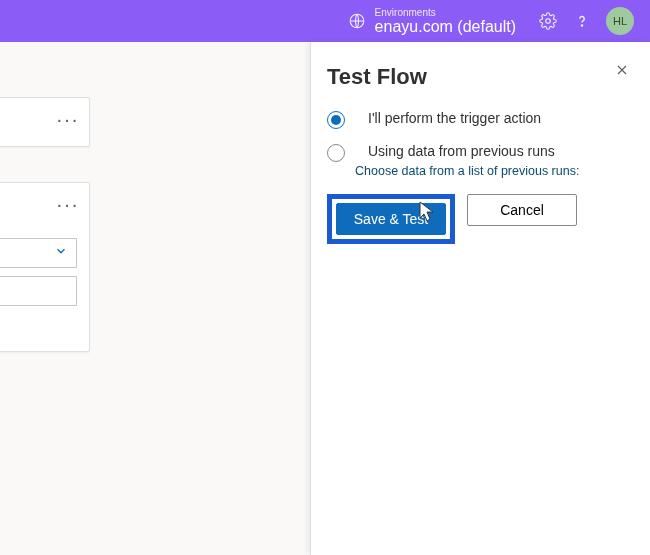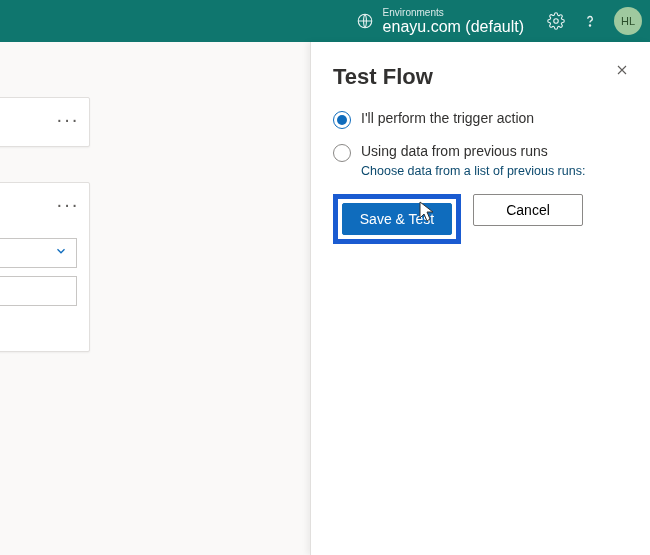--- a/index.html
+++ b/index.html
@@ -8,25 +8,25 @@
     width: 650px;
     height: 555px;
     overflow: hidden;
     position: relative;
     background: #faf9f8;
   }
 
   
   .header {
     height: 42px;
-    background: #0f766e;
+    background: #8b5cf6;
     display: flex;
     align-items: center;
     justify-content: flex-end;
-    padding: 0 8px;
+    padding: 0 16px;
     gap: 14px;
     color: #fff;
   }
   .env-block {
     display: flex;
     align-items: center;
     gap: 8px;
     margin-right: 8px;
   }
   .env-text { line-height: 1.1; }
@@ -87,38 +87,38 @@
   }
 
   
   .panel {
     position: absolute;
     top: 42px; right: 0; bottom: 0;
     width: 340px;
     background: #fff;
     border-left: 1px solid #e1dfdd;
     box-shadow: -3px 0 6px rgba(0,0,0,0.06);
-    padding: 22px 22px;
+    padding: 22px 16px;
   }
   .panel-title {
     font-size: 22px;
     font-weight: 600;
     color: #323130;
     margin-bottom: 20px;
   }
   .close-btn {
     position: absolute;
     top: 20px; right: 20px;
     color: #605e5c;
     cursor: pointer;
   }
   .radio-row {
     display: flex;
     align-items: flex-start;
-    gap: 10px;
+    gap: 23px;
     margin-bottom: 14px;
     cursor: pointer;
   }
   .radio {
     width: 18px; height: 18px;
     border-radius: 50%;
     border: 1px solid #8a8886;
     flex-shrink: 0;
     margin-top: 1px;
     position: relative;

